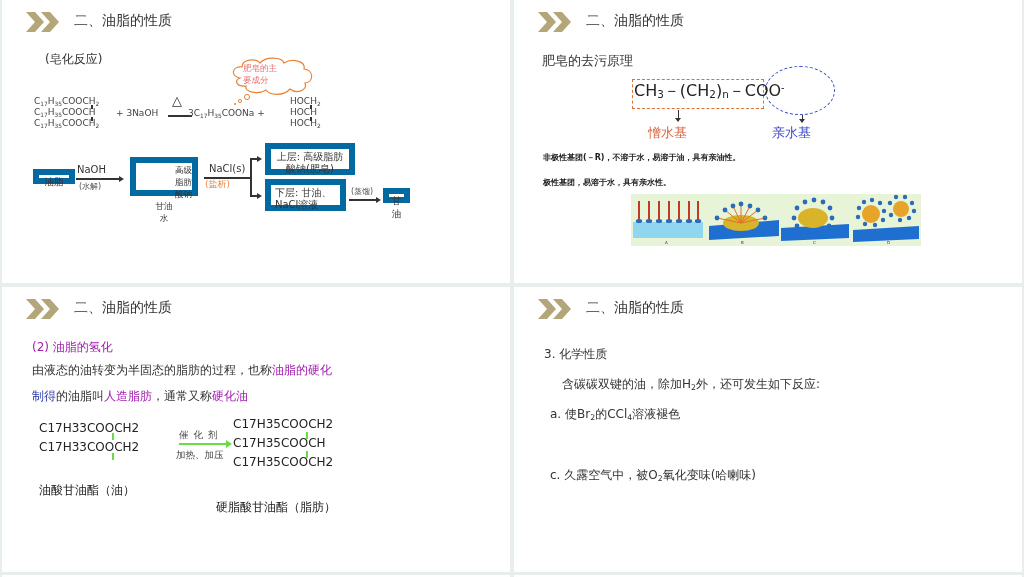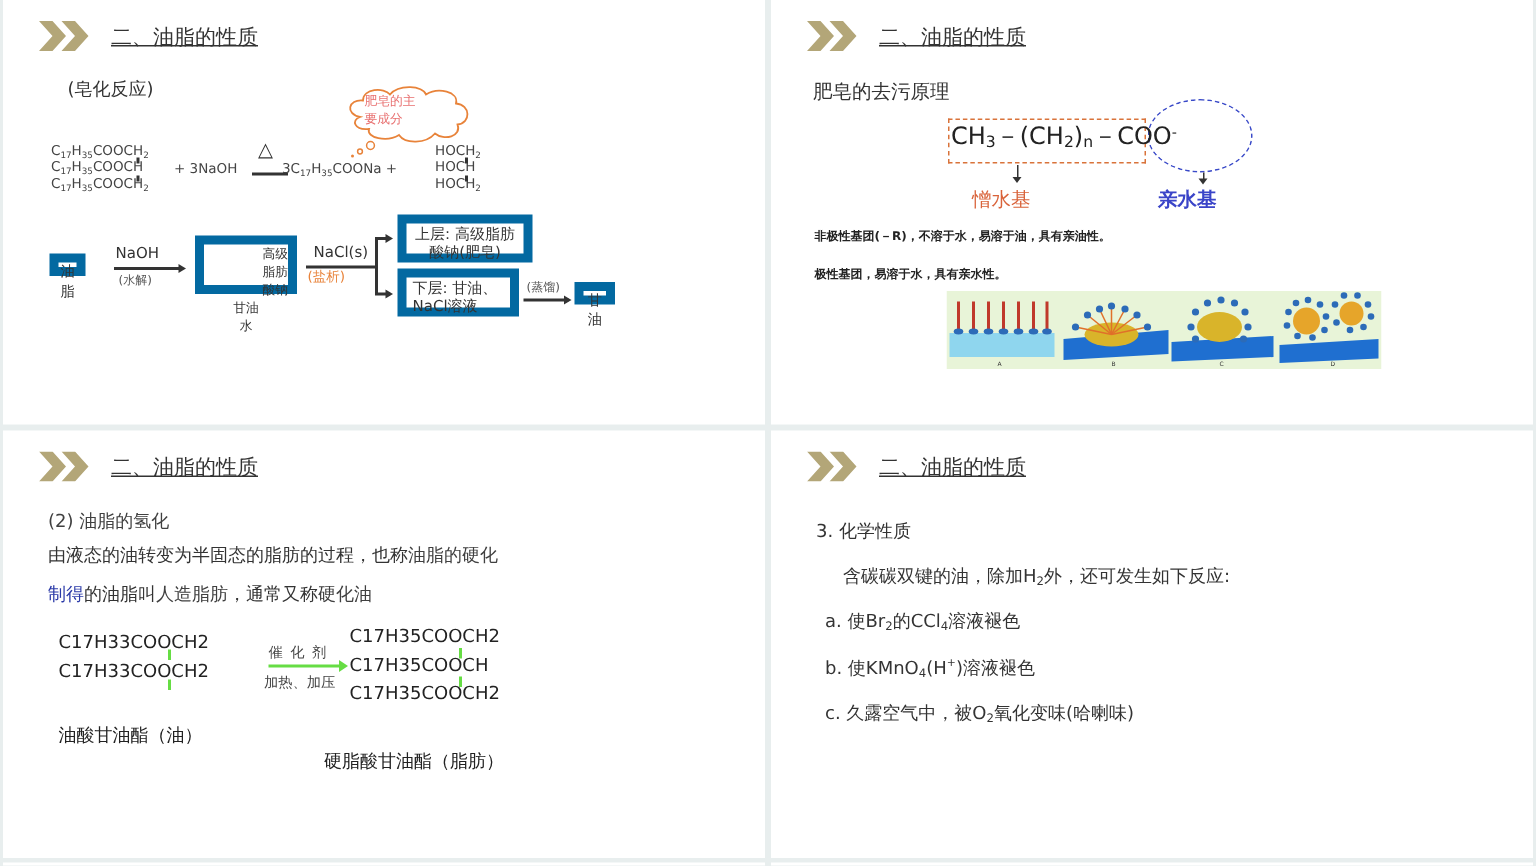--- a/index.html
+++ b/index.html
@@ -6,35 +6,35 @@
     html, body { width: 1024px; height: 577px; overflow: hidden; background: #e8eeee; }
     body { font-family: "DejaVu Sans", "Liberation Sans", sans-serif; color: #333; position: relative; }
     .slide { position: absolute; background: #ffffff; overflow: hidden; }
     #s1 { left: 2px; top: 0; width: 508px; height: 283px; }
     #s2 { left: 514px; top: 0; width: 508px; height: 283px; }
     #s3 { left: 2px; top: 287px; width: 508px; height: 285px; }
     #s4 { left: 514px; top: 287px; width: 508px; height: 285px; }
     #s5 { left: 2px; top: 575px; width: 508px; height: 4px; }
     #s6 { left: 514px; top: 575px; width: 508px; height: 4px; }
 
-    .hdr { position: absolute; left: 24px; top: 12px; height: 22px; display: flex; align-items: flex-end; text-decoration: underline; }
+    .hdr { position: absolute; left: 24px; top: 12px; height: 22px; display: flex; align-items: flex-start; }
     .chev { width: 36px; height: 20px; }
     .hdr-title { margin-left: 12px; font-size: 14px; color: #333; }
 
     .abs { position: absolute; white-space: nowrap; }
     .small { font-size: 9px; color: #444; line-height: 11px; }
     sub { font-size: 65%; vertical-align: -2px; line-height: 0; }
     sup { font-size: 60%; vertical-align: 5px; line-height: 0; }
     .box { position: absolute; border: 6px solid #0369a1; background: #fff; font-size: 9.5px; color: #333; text-align: center; line-height: 12px; }
     .arrow-line { position: absolute; height: 1.5px; background: #333; }
     .arrow-line::after { content: ""; position: absolute; right: -2px; top: -2.5px; border-left: 5px solid #333; border-top: 3.2px solid transparent; border-bottom: 3.2px solid transparent; }
     .vbar { position: absolute; width: 1.5px; background: #333; }
     .hbar { position: absolute; height: 1.5px; background: #333; }
 
-    .red { color: #404040; text-align: right; }
+    .red { color: #a21caf; text-align: right; }
     .blue { color: #2b3aa8; }
     .orange { color: #e8833a; }
     .green-bar { position: absolute; width: 2px; background: #66dd44; }
 
     .body-text { font-size: 12px; color: #333; }
     .s4 p { position: absolute; font-size: 12px; color: #333; white-space: nowrap; }
   </style>
 </head>
 <body>
 
@@ -79,21 +79,21 @@
   <div class="hbar" style="left:166px;top:115px;width:24px;"></div>
   <div class="abs small" style="left:186px;top:108px;">3C<sub>17</sub>H<sub>35</sub>COONa +</div>
   <div class="abs small" style="left:288px;top:96px;">
     <div>HOCH<sub>2</sub></div>
     <div>HOCH</div>
     <div>HOCH<sub>2</sub></div>
   </div>
   <div class="vbar" style="left:308px;top:105px;height:4px;"></div>
   <div class="vbar" style="left:308px;top:117px;height:4px;"></div>
 
-  <div class="box" style="left:31px;top:169px;width:24px;height:15px;line-height:13px;">油脂</div>
+  <div class="box" style="left:31px;top:169px;width:42px;height:15px;line-height:13px;">油脂</div>
   <div class="abs" style="left:75px;top:164px;font-size:10px;color:#333;">NaOH</div>
   <div class="arrow-line" style="left:74px;top:178px;width:46px;"></div>
   <div class="abs" style="left:77px;top:181px;font-size:8px;color:#555;">(水解)</div>
   <div class="box" style="left:128px;top:157px;width:68px;height:39px;padding-top:1px;">
     <div style="font-size:8.5px;margin-left:39px;">高级脂肪酸钠</div>
     <div style="font-size:8.5px;">甘油</div>
     <div style="font-size:8.5px;">水</div>
   </div>
   <div class="abs" style="left:207px;top:163px;font-size:10px;color:#333;">NaCl(s)</div>
   <div class="hbar" style="left:202px;top:177px;width:48px;"></div>
@@ -126,21 +126,21 @@
   <div class="abs" style="left:118px;top:79px;width:132px;height:30px;border:1px dashed #d9733a;"></div>
   <div class="abs" style="left:251px;top:66px;width:70px;height:49px;border:1px dashed #3a4ac8;border-radius:50%;"></div>
   <div class="abs" style="left:120px;top:81px;font-size:16px;color:#222;">CH<sub>3</sub>－(CH<sub>2</sub>)<sub>n</sub>－COO<sup>-</sup></div>
 
   <div class="vbar" style="left:164px;top:110px;height:10px;width:1px;"></div>
   <div class="abs" style="left:161px;top:118px;border-top:4px solid #333;border-left:3px solid transparent;border-right:3px solid transparent;"></div>
   <div class="vbar" style="left:288px;top:115px;height:6px;width:1px;"></div>
   <div class="abs" style="left:285px;top:119px;border-top:4px solid #333;border-left:3px solid transparent;border-right:3px solid transparent;"></div>
 
   <div class="abs" style="left:134px;top:124px;font-size:13px;color:#d9633a;">憎水基</div>
-  <div class="abs" style="left:258px;top:124px;font-size:13px;color:#3a44c8;font-weight:bold;">亲水基</div>
+  <div class="abs" style="left:258px;top:124px;font-size:13px;color:#3a44c8;">亲水基</div>
 
   <div class="abs" style="left:29px;top:152px;font-size:8px;color:#222;font-weight:bold;">非极性基团(－R)，不溶于水，易溶于油，具有亲油性。</div>
   <div class="abs" style="left:29px;top:177px;font-size:8px;color:#222;font-weight:bold;">极性基团，易溶于水，具有亲水性。</div>
 
   <svg class="abs" style="left:117px;top:194px;" width="290" height="52" viewBox="0 0 290 52">
     <rect x="0" y="0" width="290" height="52" fill="#e8f4d8"></rect>
 
     <rect x="2" y="28" width="70" height="16" fill="#8fd6ee"></rect>
     <g stroke="#c0392b" stroke-width="2">
       <line x1="8" y1="7" x2="8" y2="26"></line>
@@ -267,18 +267,17 @@
 <div class="slide s4" id="s4">
   <div class="hdr">
     <svg class="chev">
         <use href="#chev"></use>
       </svg>
     <span class="hdr-title">二、油脂的性质</span>
   </div>
   <p style="left:30px;top:59px;">3. 化学性质</p>
   <p style="left:48px;top:89px;"><span>含碳碳双键的油，除加H</span><sub>2</sub><span>外，还可发生如下反应:</span></p>
   <p style="left:36px;top:119px;"><span>a. 使Br</span><sub>2</sub><span>的CCl</span><sub>4</sub><span>溶液褪色</span></p>
-  <p style="left:36px;top:150px;"><span>b. 使KMnO</span><sub>4</sub><span>(H</span><sup>+</sup><span>)溶液褪色</span></p>
   <p style="left:36px;top:180px;"><span>c. 久露空气中，被O</span><sub>2</sub><span>氧化变味(哈喇味)</span></p>
 </div>
 
 <div class="slide" id="s5"></div>
 <div class="slide" id="s6"></div>
 
 </body></html>

